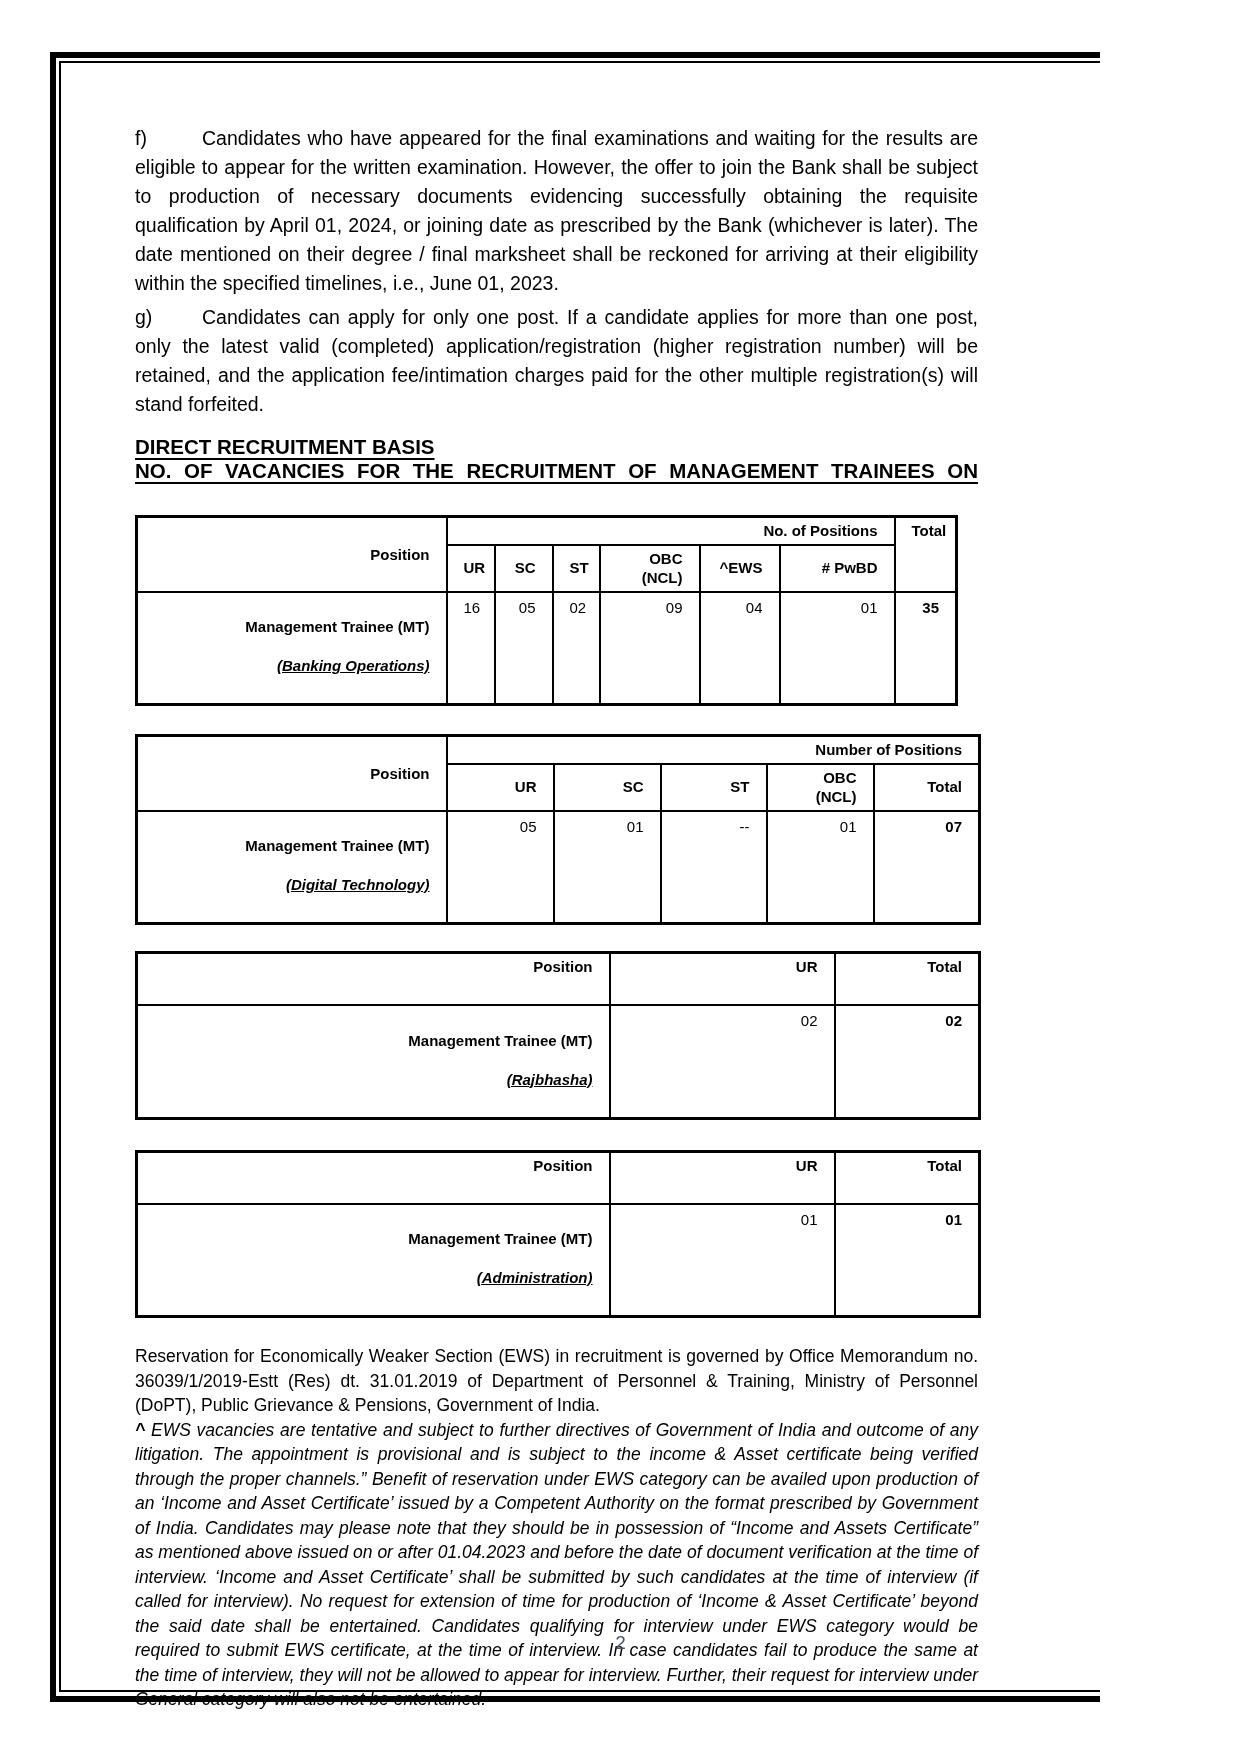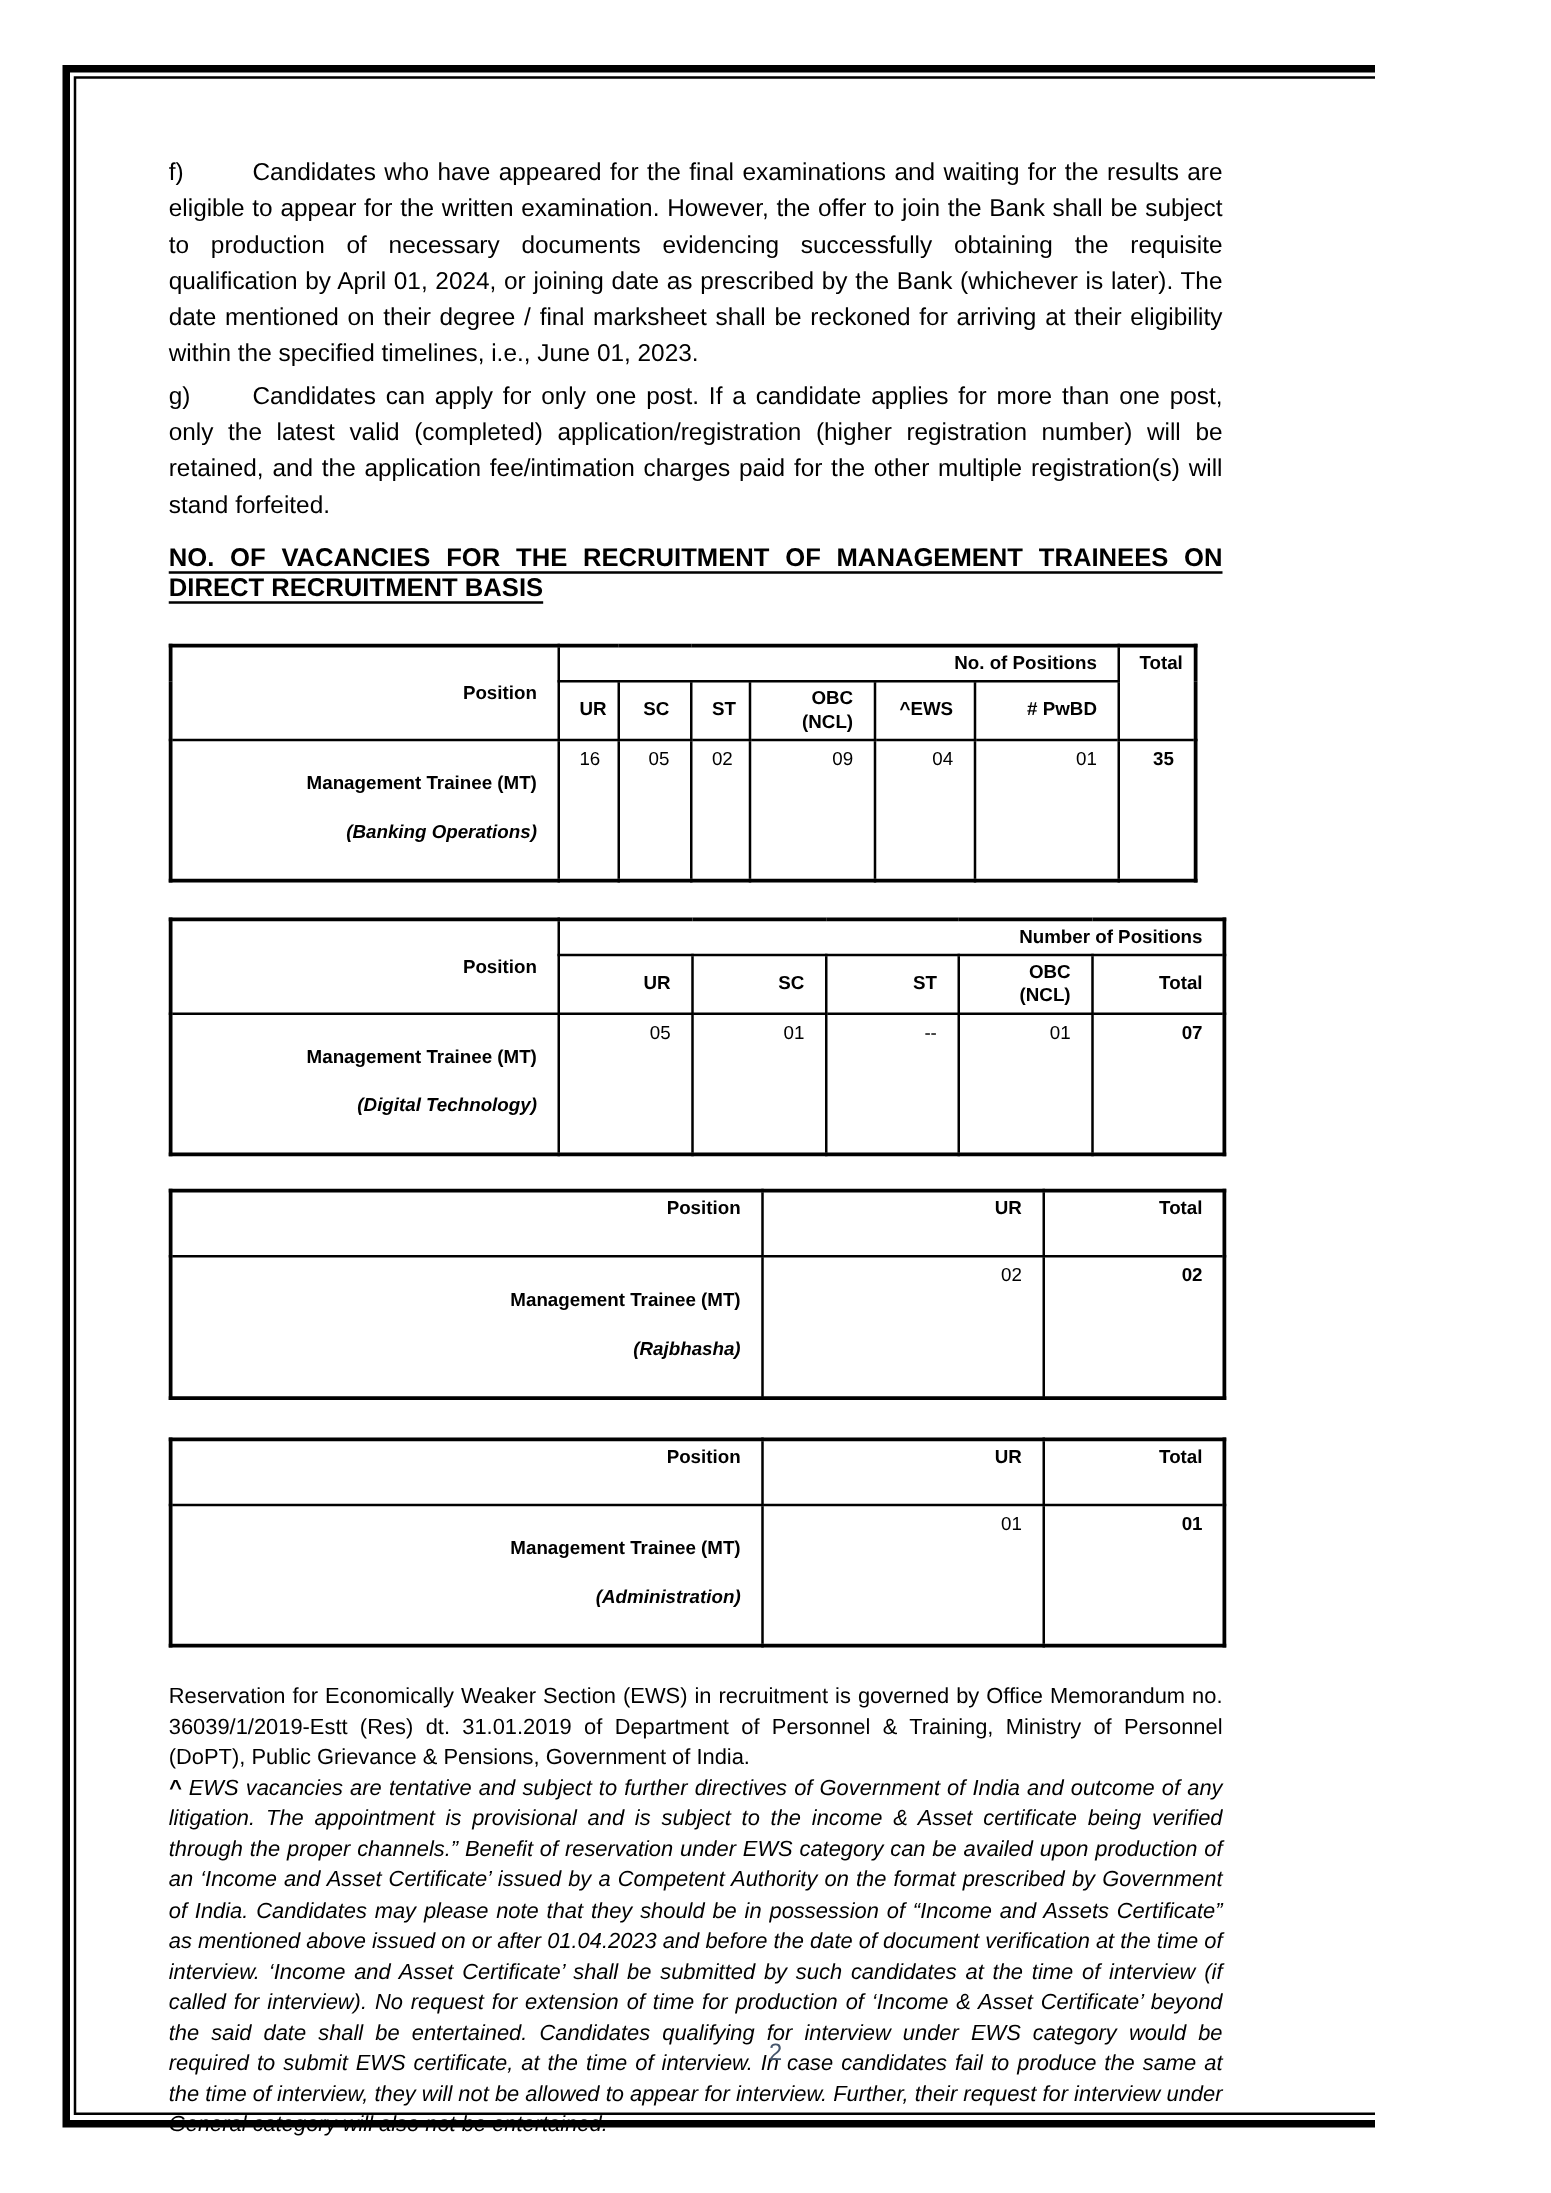--- a/index.html
+++ b/index.html
@@ -18,21 +18,21 @@
         text-align:right;line-height:1.3;white-space:pre-line;}
   .vtable th{font-weight:bold;}
   .t1{margin-top:32px;width:820px;}
   .t2{margin-top:28px;width:843px;}
   .t3{margin-top:26px;width:843px;}
   .t4{margin-top:30px;width:843px;}
   .top-al{vertical-align:top;}
   .hd-tall{height:44px;vertical-align:top;padding-top:6px;}
   .data-row td{vertical-align:top;padding-top:5px;padding-bottom:8px;}
   .pos-name{display:block;font-weight:bold;}
-  .pos-sub{display:block;font-weight:bold;font-style:italic;}
+  .pos-sub{display:block;font-weight:bold;font-style:italic;text-decoration:underline;}
   .total-v{font-weight:bold;margin-left:32px;}
   .notes{margin-top:26px;}
   .note{font-size:17.5px;line-height:24.5px;text-align:justify;margin:0;}
   .note-italic{font-style:italic;}
   .marker{font-weight:bold;}
   .page-num{position:absolute;left:0;top:1632px;width:1241px;text-align:center;
         font-size:19px;}
 </style>
 </head>
 <body>
@@ -41,22 +41,22 @@
   <div class="border-outer"></div>
   <div class="border-inner"></div>
 
   <div class="content">
 
     <p class="body-para"><span class="plabel">f)</span><span>Candidates who have appeared for the final examinations and waiting for the results are eligible to appear for the written examination. However, the offer to join the Bank shall be subject to production of necessary documents evidencing successfully obtaining the requisite qualification by April 01, 2024, or joining date as prescribed by the Bank (whichever is later). The date mentioned on their degree / final marksheet shall be reckoned for arriving at their eligibility within the specified timelines, i.e., June 01, 2023.</span></p>
 
     <p class="body-para"><span class="plabel">g)</span><span>Candidates can apply for only one post. If a candidate applies for more than one post, only the latest valid (completed) application/registration (higher registration number) will be retained, and the application fee/intimation charges paid for the other multiple registration(s) will stand forfeited.</span></p>
 
     <h2 class="doc-heading">
+      <span class="hline">DIRECT RECRUITMENT BASIS</span>
       <span class="hline hline1">NO. OF VACANCIES FOR THE RECRUITMENT OF MANAGEMENT TRAINEES ON</span>
-      <span class="hline">DIRECT RECRUITMENT BASIS</span>
     </h2>
 
     <table class="vtable t1">
       <colgroup>
         <col style="width:310px">
           <col style="width:48px">
           <col style="width:58px">
           <col style="width:47px">
         <col style="width:100px">
           <col style="width:80px">

